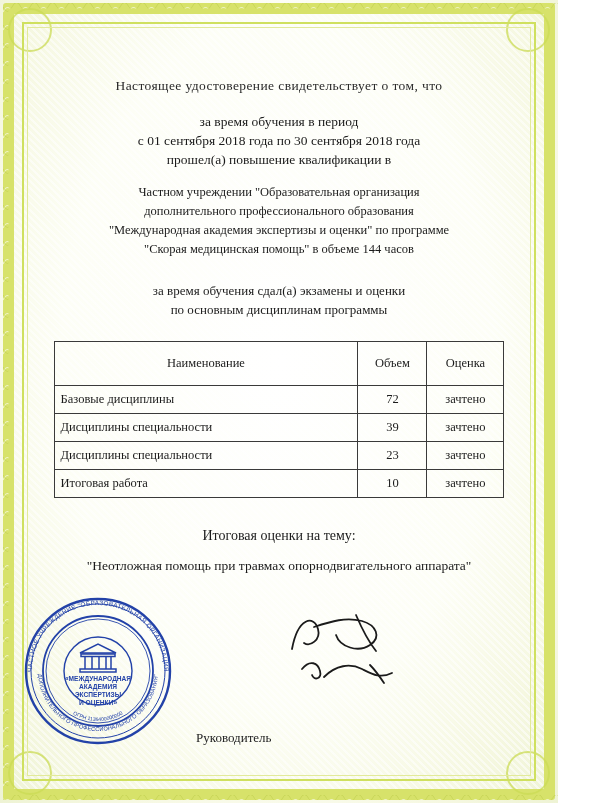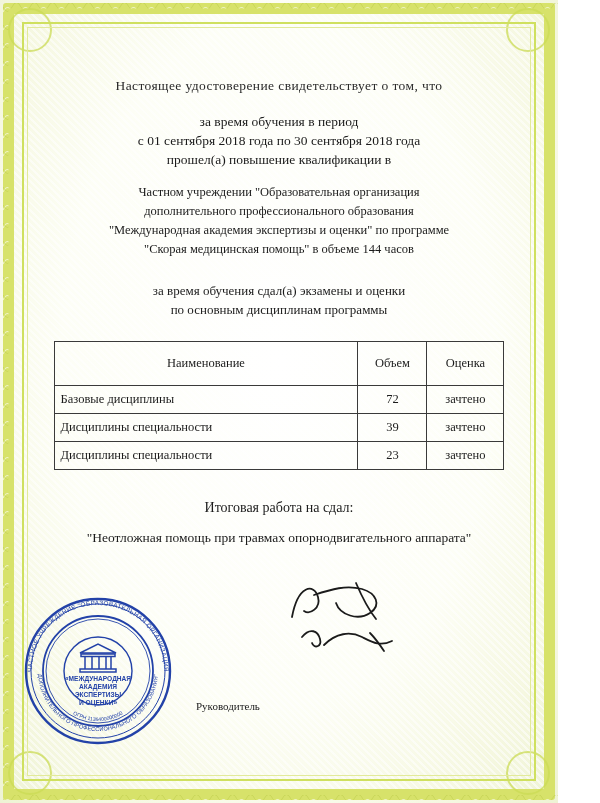--- a/index.html
+++ b/index.html
@@ -134,24 +134,24 @@
     bottom: 52px;
     width: 160px;
     height: 160px;
   }
   .stamp svg { display: block; }
 
   
   .sign-block {
     position: absolute;
     left: 196px;
-    bottom: 86px;
+    bottom: 54px;
     width: 330px;
     text-align: left;
-    font-size: 11px;
+    font-size: 13px;
     color: #222;
   }
   .sign-row { height: 22px; line-height: 22px; }
   .sign-scribble {
     position: absolute;
     left: 88px;
     bottom: 62px;
     width: 140px;
     height: 80px;
     pointer-events: none;
@@ -222,24 +222,29 @@
         <tr>
           <td class="name">Дисциплины специальности</td>
           <td class="vol">39</td>
           <td class="mark">зачтено</td>
         </tr>
         <tr>
           <td class="name">Дисциплины специальности</td>
           <td class="vol">23</td>
           <td class="mark">зачтено</td>
         </tr>
+        <tr>
+          <td class="name">Итоговая работа</td>
+          <td class="vol">10</td>
+          <td class="mark">зачтено</td>
+        </tr>
       </tbody>
     </table>
 
-    <div class="final-title">Итоговая работа на сдал:</div>
+    <div class="final-title">Итоговая оценки на тему:</div>
     <div class="final-theme">"Неотложная помощь при травмах опорнодвигательного аппарата"</div>
 
   </div>
 
   <div class="stamp">
     <svg width="160" height="160" viewBox="0 0 160 160">
       <defs>
         <path id="arcTop" d="M 80,80 m -66,0 a 66,66 0 1,1 132,0" fill="none"></path>
         <path id="arcBot" d="M 80,80 m -60,0 a 60,60 0 1,0 120,0" fill="none"></path>
         <path id="arcOgrn" d="M 80,80 m -50,0 a 50,50 0 1,0 100,0" fill="none"></path>

